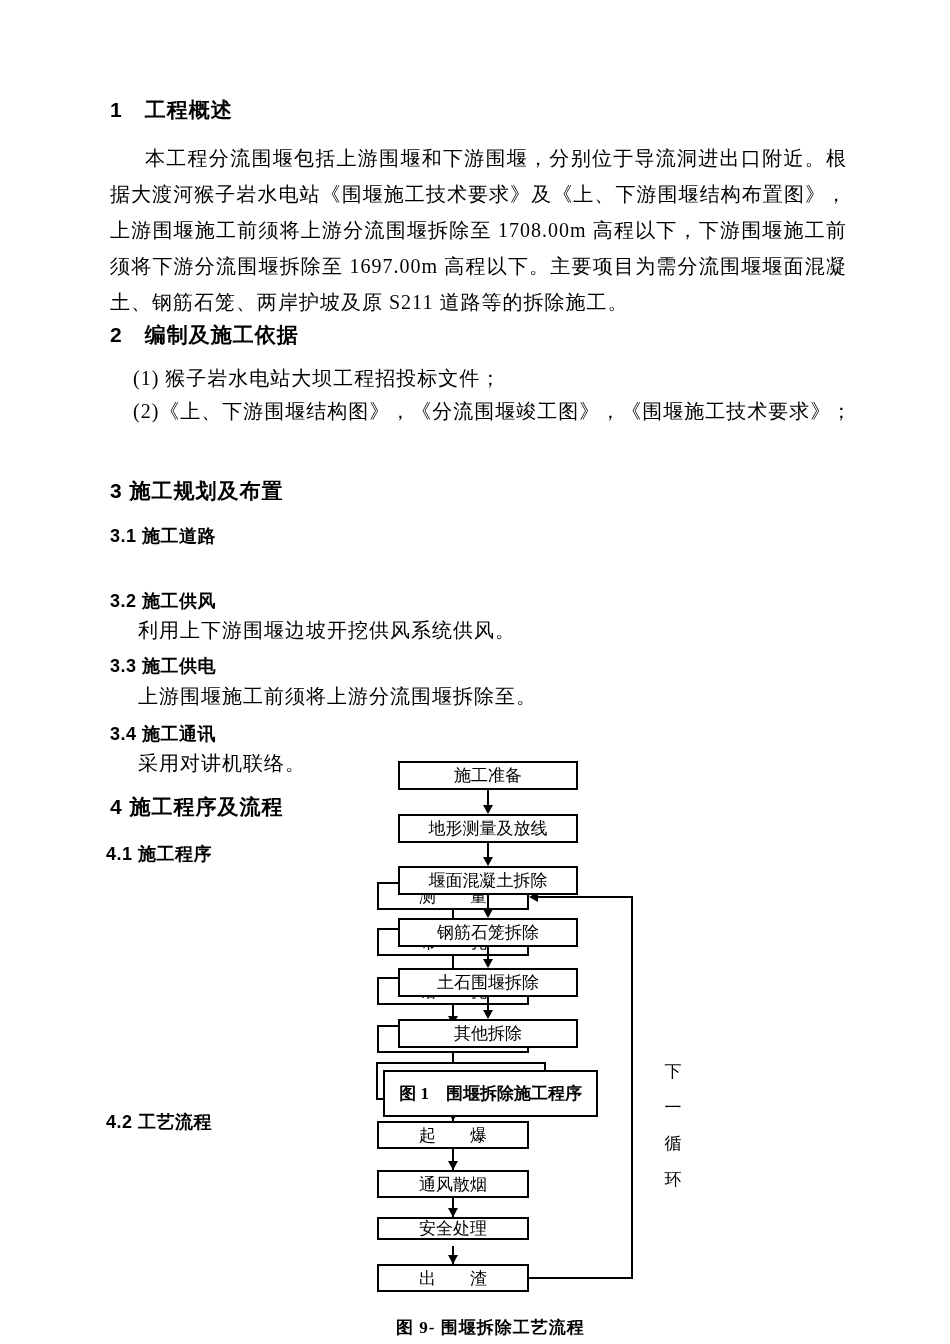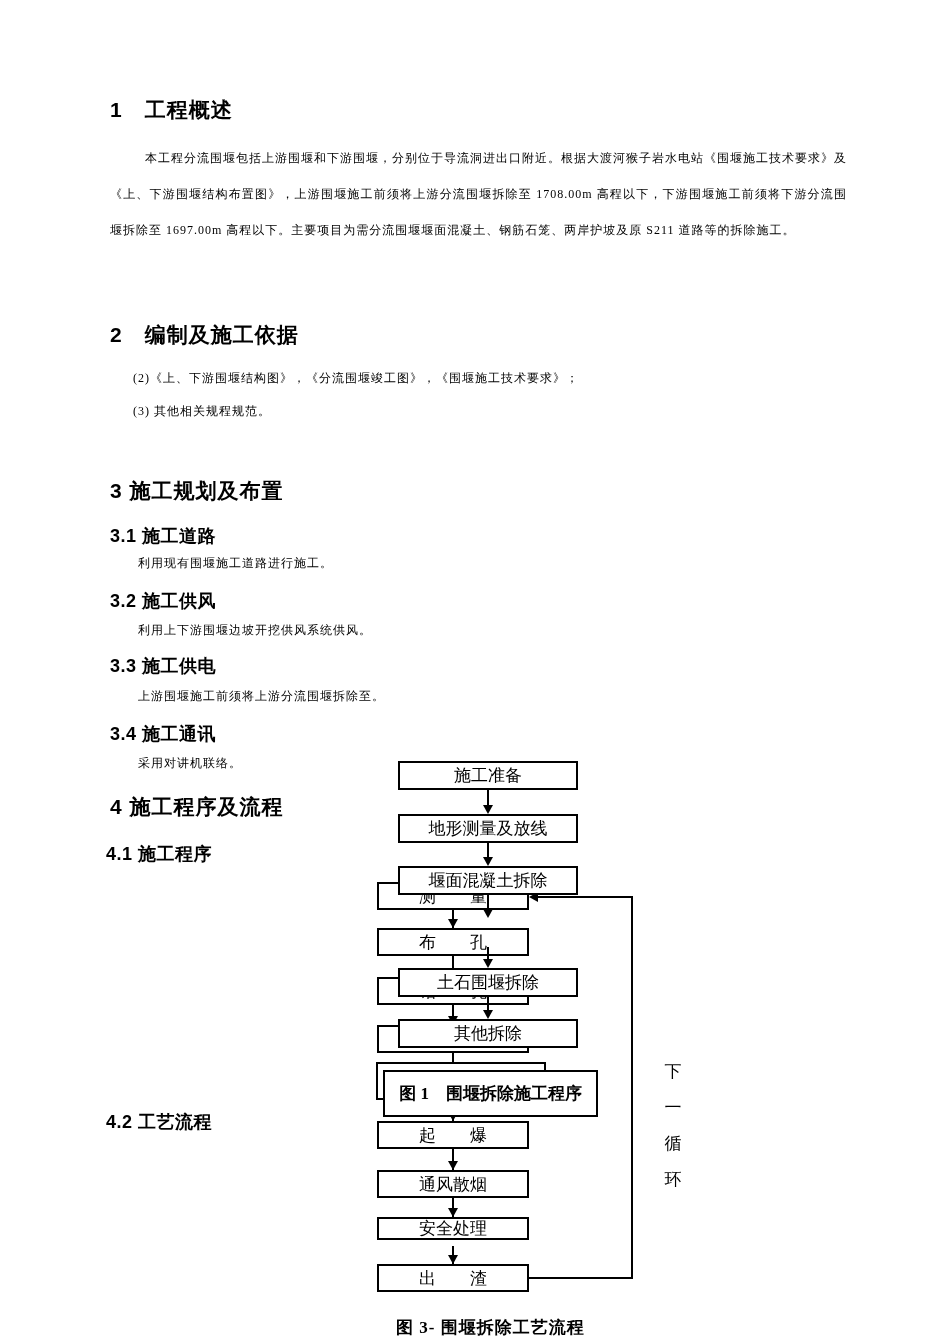--- a/index.html
+++ b/index.html
@@ -4,21 +4,21 @@
 <style>
   html,body{margin:0;padding:0;background:#ffffff;}
   .page{position:relative;width:950px;height:1344px;background:#ffffff;color:#000;
         font-family:"Liberation Serif","DejaVu Serif",serif;overflow:hidden;}
   
   .h1{position:absolute;left:110px;margin:0;font:bold 21px "Liberation Sans","DejaVu Sans",sans-serif;
       letter-spacing:1px;white-space:nowrap;}
   .h2{position:absolute;margin:0;font:bold 18px "Liberation Sans","DejaVu Sans",sans-serif;
       letter-spacing:.5px;white-space:nowrap;}
   
-  .body{position:absolute;margin:0;font-size:12px;letter-spacing:1px;line-height:24px;white-space:nowrap;}
+  .body{position:absolute;margin:0;font-size:20px;letter-spacing:1px;line-height:24px;white-space:nowrap;}
   .para{left:110px;width:737px;text-align:justify;text-indent:35px;line-height:36px;white-space:normal;}
   .list{left:133px;line-height:33px;}
   .list div{white-space:nowrap;}
   
   .fb{position:absolute;box-sizing:border-box;border:2px solid #000;background:#fff;
       display:flex;align-items:center;justify-content:center;font-size:17px;white-space:nowrap;}
   .front{z-index:2;}
   .back{z-index:1;}
   .fb1{left:398px;width:180px;height:29px;}
   .fb2{left:377px;width:152px;height:28px;}
@@ -38,27 +38,26 @@
 </head>
 <body>
 
 <div class="page">
 
   <h1 class="h1" style="top:96px">1　工程概述</h1>
   <p class="body para" style="top:140px">本工程分流围堰包括上游围堰和下游围堰，分别位于导流洞进出口附近。根据大渡河猴子岩水电站《围堰施工技术要求》及《上、下游围堰结构布置图》，上游围堰施工前须将上游分流围堰拆除至 1708.00m 高程以下，下游围堰施工前须将下游分流围堰拆除至 1697.00m 高程以下。主要项目为需分流围堰堰面混凝土、钢筋石笼、两岸护坡及原 S211 道路等的拆除施工。</p>
 
   <h1 class="h1" style="top:321px">2　编制及施工依据</h1>
   <div class="body list" style="top:362px">
+    <div>(1) 猴子岩水电站大坝工程招投标文件；</div>
     <div>(2)《上、下游围堰结构图》，《分流围堰竣工图》，《围堰施工技术要求》；</div>
-    <div>(3) 其他相关规程规范。</div>
   </div>
 
   <h1 class="h1" style="top:477px">3 施工规划及布置</h1>
   <h2 class="h2" style="left:110px;top:524px">3.1 施工道路</h2>
-  <p class="body" style="left:138px;top:551px">利用现有围堰施工道路进行施工。</p>
   <h2 class="h2" style="left:110px;top:589px">3.2 施工供风</h2>
   <p class="body" style="left:138px;top:618px">利用上下游围堰边坡开挖供风系统供风。</p>
   <h2 class="h2" style="left:110px;top:654px">3.3 施工供电</h2>
   <p class="body" style="left:138px;top:684px">上游围堰施工前须将上游分流围堰拆除至。</p>
   <h2 class="h2" style="left:110px;top:722px">3.4 施工通讯</h2>
   <p class="body" style="left:138px;top:751px">采用对讲机联络。</p>
 
   <h1 class="h1" style="top:793px">4 施工程序及流程</h1>
   <h2 class="h2" style="left:106px;top:842px">4.1 施工程序</h2>
   <h2 class="h2" style="left:106px;top:1110px">4.2 工艺流程</h2>
@@ -92,35 +91,36 @@
   <div class="loopLabel">
     <span>下</span>
     <span>一</span>
     <span>循</span>
     <span>环</span>
   </div>
 
   <div class="fb fb1 front" style="top:761px">施工准备</div>
   <div class="fb fb1 front" style="top:866px">堰面混凝土拆除</div>
   <div class="fb fb1 front" style="top:814px">地形测量及放线</div>
+  <div class="fb fb1 front" style="top:918px">钢筋石笼拆除</div>
   <div class="fb fb1 front" style="top:968px">土石围堰拆除</div>
   <div class="fb fb1 front" style="top:1019px">其他拆除</div>
   <div class="fb figbox front" style="top:1070px">图 1　围堰拆除施工程序</div>
 
   <div class="vl z3" style="left:487px;top:790px;height:15px"></div>
   <div class="td z3" style="left:483px;top:805px"></div>
   <div class="vl z3" style="left:487px;top:843px;height:15px"></div>
   <div class="td z3" style="left:483px;top:857px"></div>
   <div class="vl z3" style="left:487px;top:895px;height:15px"></div>
   <div class="td z3" style="left:483px;top:909px"></div>
   <div class="vl z3" style="left:487px;top:947px;height:13px"></div>
   <div class="td z3" style="left:483px;top:959px"></div>
   <div class="vl z3" style="left:487px;top:997px;height:14px"></div>
   <div class="td z3" style="left:483px;top:1010px"></div>
 
   <div class="fb fb2 front" style="top:1121px">起　　爆</div>
   <div class="fb fb2 front" style="top:1170px">通风散烟</div>
   <div class="fb fb2 front" style="top:1217px;height:23px">安全处理</div>
   <div class="fb fb2 front" style="top:1264px">出　　渣</div>
 
-  <div class="figcap" style="left:396px;top:1316px">图 3- 围堰拆除工艺流程</div>
+  <div class="figcap" style="left:396px;top:1316px">图 9- 围堰拆除工艺流程</div>
 
 </div>
 
 </body></html>

